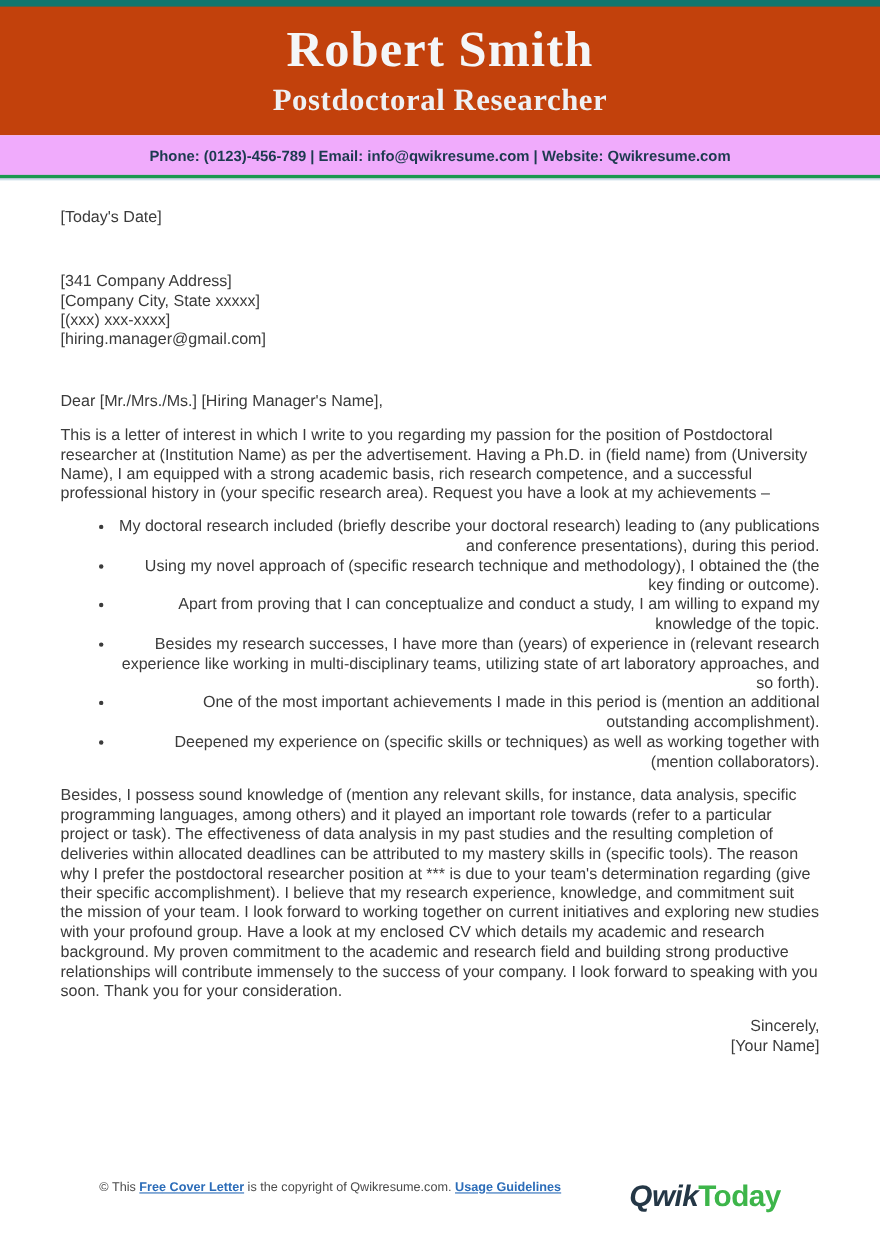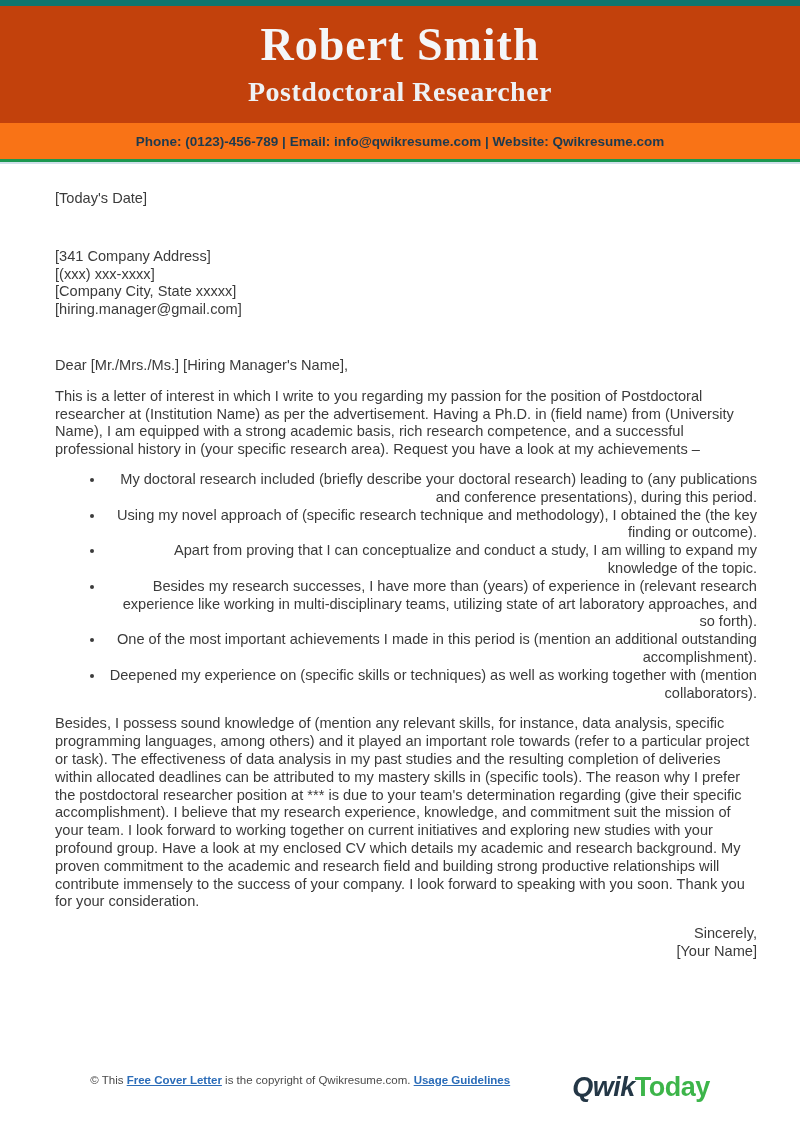--- a/index.html
+++ b/index.html
@@ -34,37 +34,37 @@
     font-weight: bold;
     font-size: 28px;
     line-height: 1.1;
     margin-top: 6px;
     color: #eef1f4;
     letter-spacing: 0.5px;
   }
 
   
   .contact-bar {
-    background: #f97316;
+    background: #f0abfc;
     border-bottom: 3px solid #1b9850;
     box-shadow: 0 2px 0 #cfe0ea;
     height: 39px;
     display: flex;
     align-items: center;
     justify-content: center;
   }
   .contact-bar .contact-text {
     color: #1c3a4f;
     font-size: 13.5px;
     font-weight: bold;
   }
 
   
   .letter {
-    padding: 28px 43px 0 55px;
+    padding: 28px 55px 0 55px;
     font-size: 14.6px;
     line-height: 1.22;
     color: #3b3b3b;
   }
   .date-line { margin-bottom: 40px; }
   .address-block { margin-bottom: 38px; }
   .salutation { margin-bottom: 13px; }
   .paragraph { margin-bottom: 12px; }
   .achievements {
     margin: 0 0 13px 0;
@@ -112,22 +112,22 @@
 <div class="contact-bar">
   <span class="contact-text">Phone: (0123)-456-789 | Email: info@qwikresume.com | Website: Qwikresume.com</span>
 </div>
 
 <div class="letter">
 
   <div class="date-line">[Today's Date]</div>
 
   <div class="address-block">
     <div>[341 Company Address]</div>
+    <div>[Company City, State xxxxx]</div>
     <div>[(xxx) xxx-xxxx]</div>
-    <div>[Company City, State xxxxx]</div>
     <div>[hiring.manager@gmail.com]</div>
   </div>
 
   <div class="salutation">Dear [Mr./Mrs./Ms.] [Hiring Manager's Name],</div>
 
   <p class="paragraph">This is a letter of interest in which I write to you regarding my passion for the position of Postdoctoral researcher at (Institution Name) as per the advertisement. Having a Ph.D. in (field name) from (University Name), I am equipped with a strong academic basis, rich research competence, and a successful professional history in (your specific research area). Request you have a look at my achievements –</p>
 
   <ul class="achievements">
     <li>My doctoral research included (briefly describe your doctoral research) leading to (any publications and conference presentations), during this period.</li>
     <li>Using my novel approach of (specific research technique and methodology), I obtained the (the key finding or outcome).</li>

